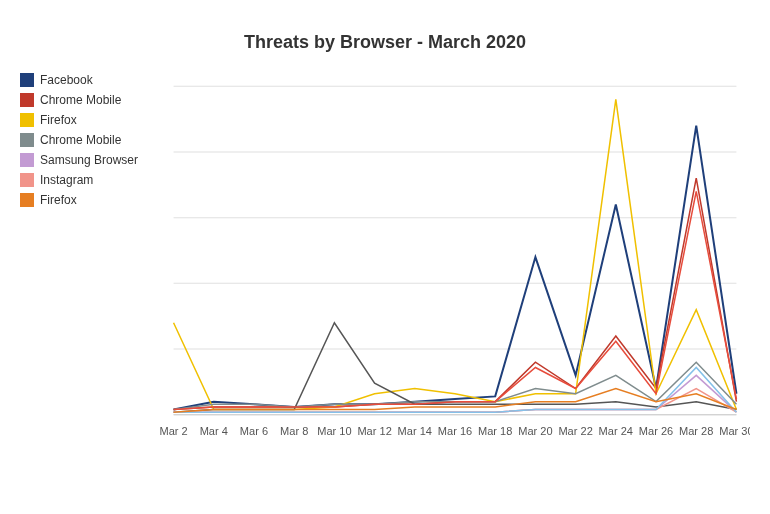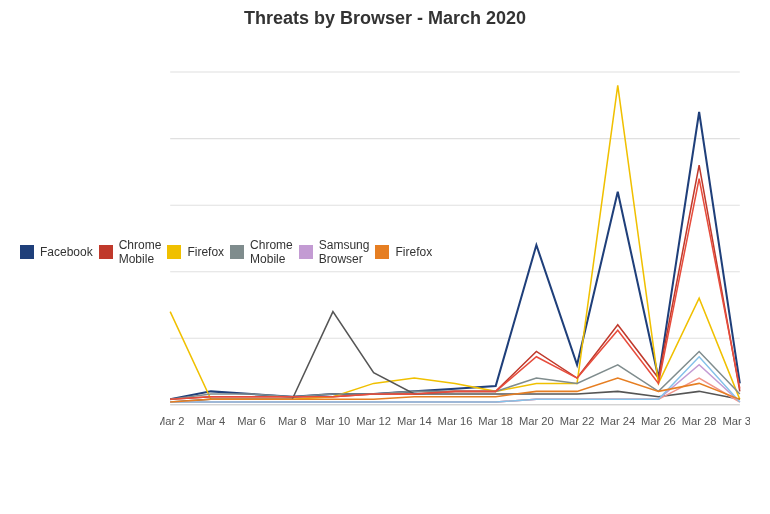--- a/index.html
+++ b/index.html
@@ -8,40 +8,40 @@
       font-family: Arial, sans-serif;
       width: 770px;
       height: 514px;
       overflow: hidden;
     }
     .chart-container {
       width: 770px;
       height: 514px;
       position: relative;
       background: #fff;
-      padding: 8px 20px 50px 20px;
+      padding: 32px 20px 50px 20px;
     }
     .chart-title {
       text-align: center;
       font-size: 18px;
       font-weight: bold;
       color: #333;
       margin-bottom: 10px;
     }
     .chart-body {
       display: flex;
       width: 100%;
       height: calc(100% - 40px);
     }
     .legend {
       width: 140px;
       flex-shrink: 0;
       padding-top: 10px;
       display: flex;
-      flex-direction: row;
+      flex-direction: column;
       gap: 6px;
     }
     .legend-item {
       display: flex;
       align-items: center;
       gap: 6px;
       font-size: 12px;
       color: #333;
     }
     .legend-swatch {
@@ -79,20 +79,24 @@
         </div>
         <div class="legend-item">
           <div class="legend-swatch" style="background:#7f8c8d"></div>
           <span>Chrome Mobile</span>
         </div>
         <div class="legend-item">
           <div class="legend-swatch" style="background:#c39bd3"></div>
           <span>Samsung Browser</span>
         </div>
         <div class="legend-item">
+          <div class="legend-swatch" style="background:#f1948a"></div>
+          <span>Instagram</span>
+        </div>
+        <div class="legend-item">
           <div class="legend-swatch" style="background:#e67e22"></div>
           <span>Firefox</span>
         </div>
       </div>
     <div class="svg-area">
       <svg class="chart-svg" id="chart-svg" viewBox="0 0 580 390">
           <line x1="10" x2="570" y1="350" y2="350" stroke="#e0e0e0" stroke-width="1"></line>
           <line x1="10" x2="570" y1="284.61538461538464" y2="284.61538461538464" stroke="#e0e0e0" stroke-width="1"></line>
           <line x1="10" x2="570" y1="219.23076923076923" y2="219.23076923076923" stroke="#e0e0e0" stroke-width="1"></line>
           <line x1="10" x2="570" y1="153.84615384615387" y2="153.84615384615387" stroke="#e0e0e0" stroke-width="1"></line>

